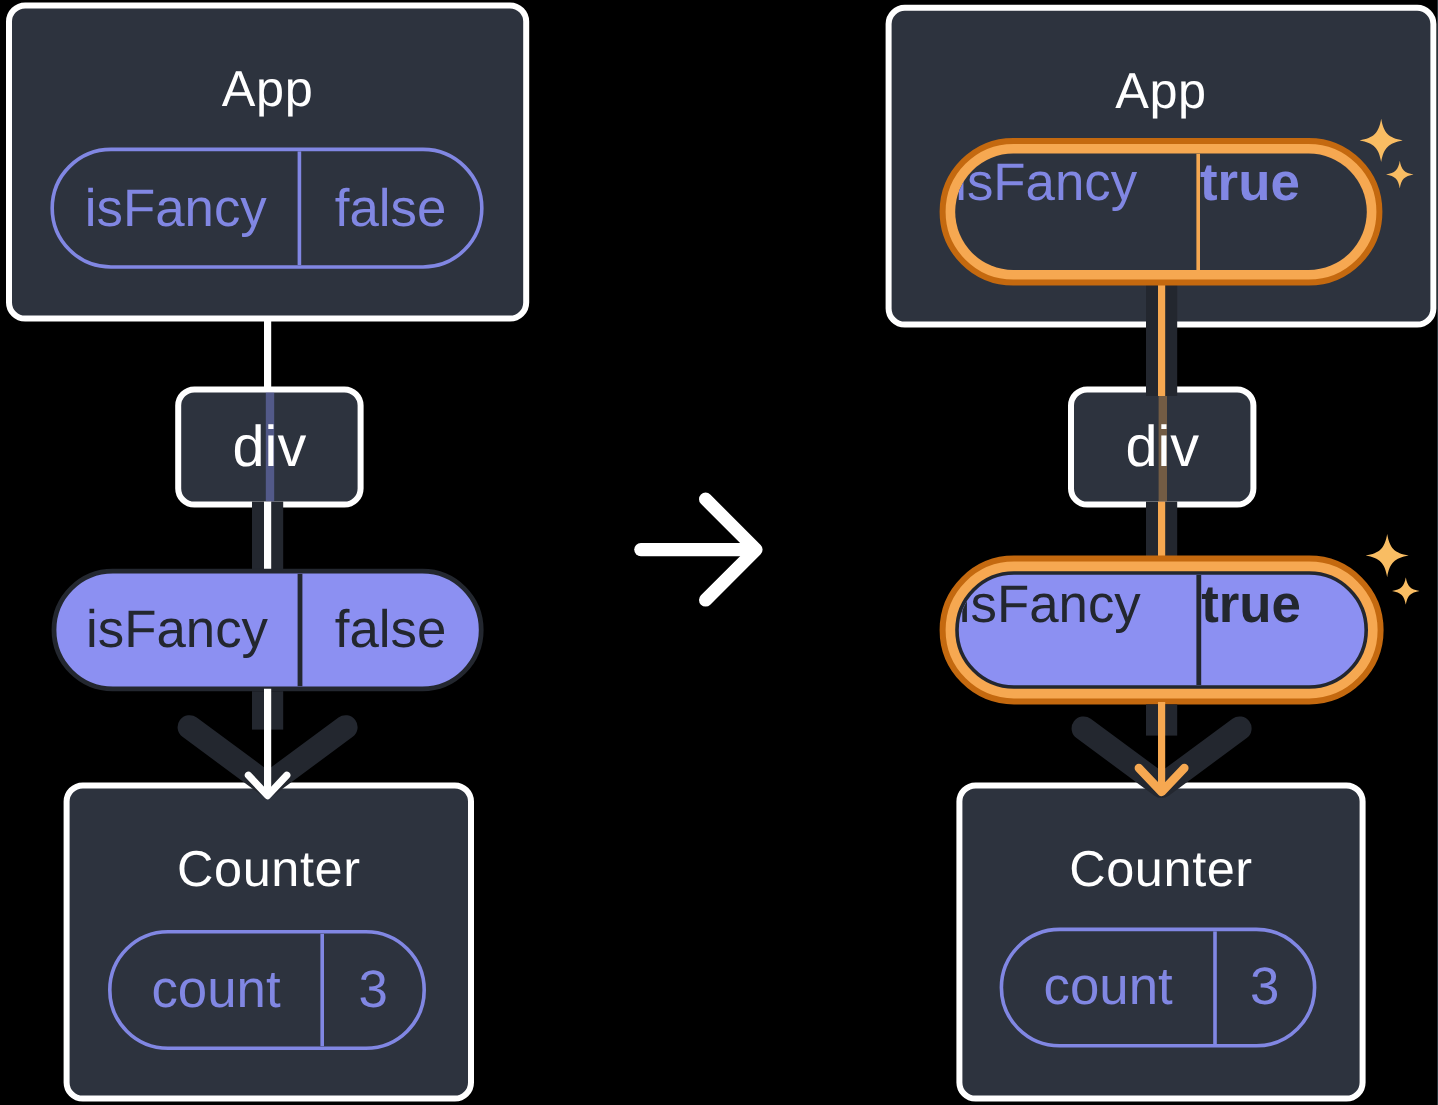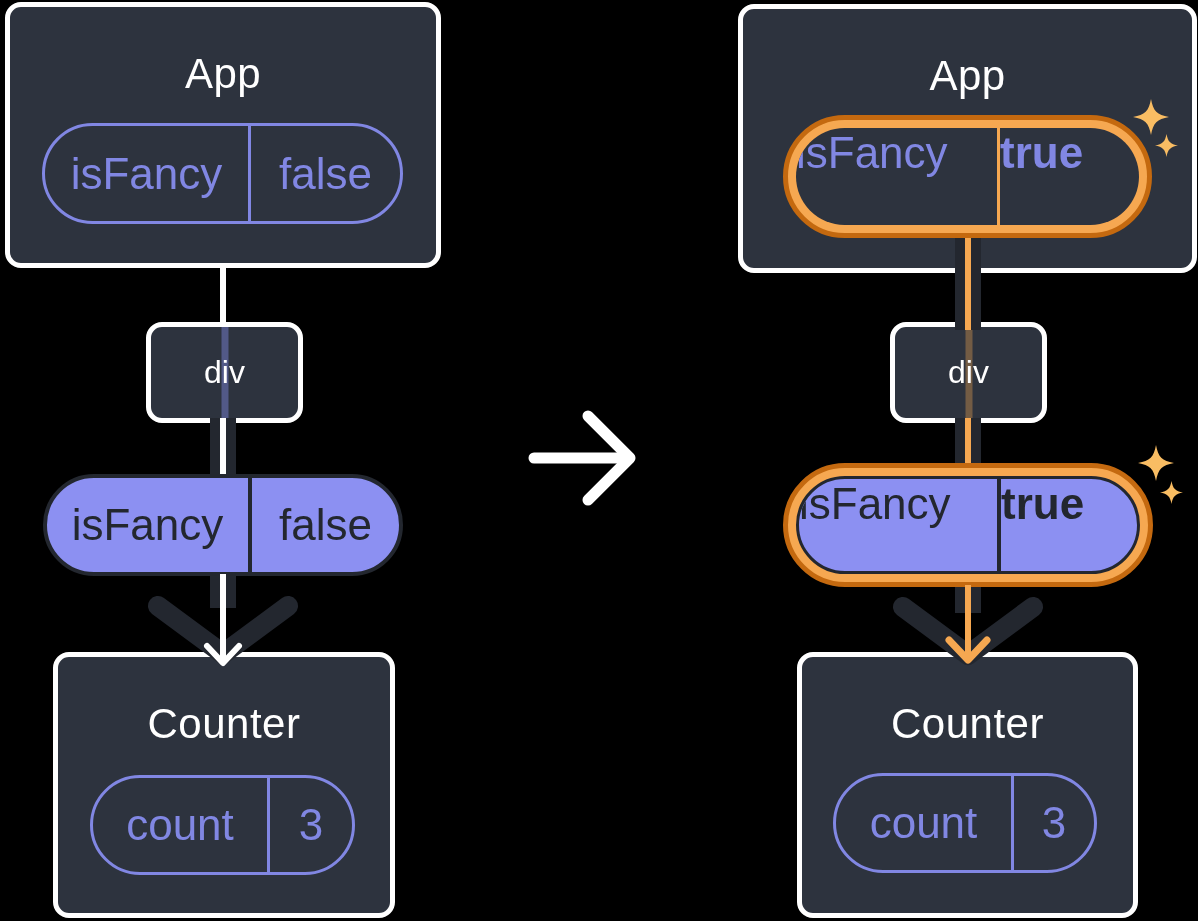--- a/index.html
+++ b/index.html
@@ -44,21 +44,21 @@
   .bold { font-weight:bold; }
   
   .line-plain { position:absolute; width:6px; background:#FFFFFF; z-index:3; }
   .band { position:absolute; width:26px; background:#23272F; z-index:3; }
   .band .core { position:absolute; left:50%; transform:translateX(-50%); top:0; bottom:0; width:6px; }
   .core.white { background:#FFFFFF; }
   .core.orange { background:#F6A851; }
   .stripe { position:absolute; left:50%; transform:translateX(-50%); top:0; bottom:0; width:7px; }
   .stripe.purple { background:rgba(129,135,227,0.45); }
   .stripe.orange { background:rgba(246,168,81,0.35); }
-  .div-label { position:relative; z-index:2; width:100%; text-align:center; color:#FFFFFF; font-size:32px; line-height:91px; }
+  .div-label { position:relative; z-index:2; width:100%; text-align:center; color:#FFFFFF; font-size:48px; line-height:91px; }
   .abs-svg { position:absolute; z-index:5; }
   .sparkle { position:absolute; z-index:6; }
   
   .l-app-card     { left:5px;   top:2px;   width:436px; height:266px; }
   .l-app-title    { left:5px;   top:50px;  width:436px; }
   .l-app-pill     { left:42px;  top:123px; width:361px; height:101px; }
   .l-app-pill .seg.name  { width:203px; }
   .l-app-pill .seg.value { flex:1; }
   .l-line1        { left:220px; top:264px; height:62px; }
   .l-div-card     { left:146px; top:322px; width:157px; height:101px; }

